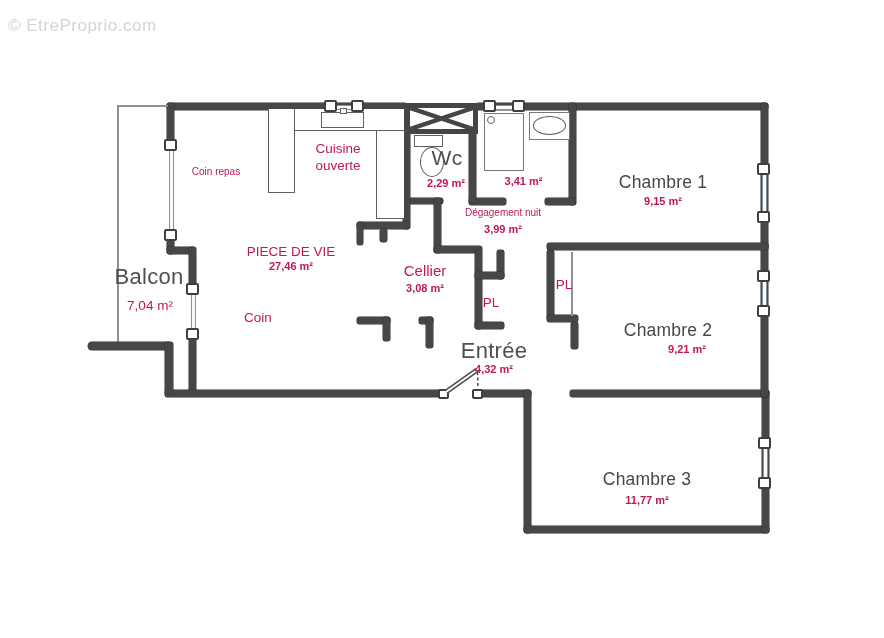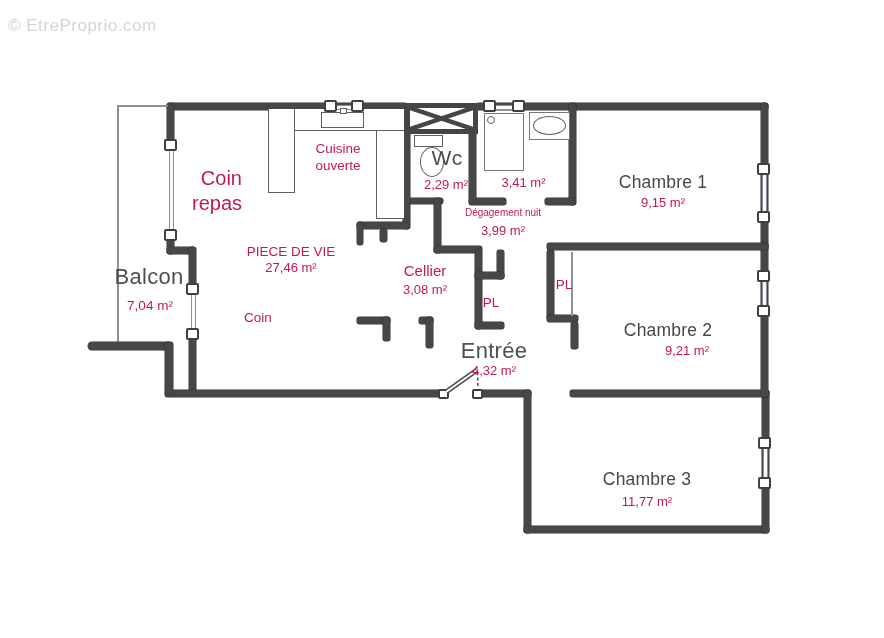--- a/index.html
+++ b/index.html
@@ -8,22 +8,22 @@
   .wall{position:absolute;background:#474747;border-radius:2.5px;box-shadow:0 0 0 .5px #303030;}
   .tline{position:absolute;background:#8f8f9a;}
   .wsq{position:absolute;width:13px;height:12px;background:#fff;border:2px solid #3f3f3f;
        border-radius:2px;box-sizing:border-box;z-index:5;}
   .wband-v{position:absolute;width:5px;background:#f7f9ff;border-left:1.2px solid #8a8fa0;
        border-right:1.2px solid #8a8fa0;box-sizing:border-box;z-index:4;}
   .wband-h{position:absolute;height:5px;background:#f7f9ff;border-top:1.2px solid #8a8fa0;
        border-bottom:1.2px solid #8a8fa0;box-sizing:border-box;z-index:4;}
   .fix{position:absolute;background:#fff;border:1.5px solid #5f5f5f;box-sizing:border-box;}
   .lbl{position:absolute;color:#be185d;text-align:center;line-height:1.25;z-index:8;}
-  .sm{font-size:13px;}
-  .md{font-size:20px;text-align:right;}
+  .sm{font-size:11px;font-weight:bold;}
+  .md{font-size:10px;}
   .big{font-size:21px;color:#4f4f4f;letter-spacing:.3px;}
   .title{font-size:17.5px;color:#474747;letter-spacing:.2px;white-space:nowrap;}
   .nw{white-space:nowrap;}
   .wm{position:absolute;left:8px;top:16px;font-size:17px;color:#d4d4d4;letter-spacing:.5px;z-index:9;}
   .wm2{position:absolute;left:330px;top:288px;font-size:26px;color:rgba(120,120,140,0.06);z-index:1;}
   .shaft{position:absolute;left:405px;top:103px;width:73px;height:31px;border:5px solid #454545;
        box-sizing:border-box;background:#fff;z-index:3;}
   svg{display:block;}
 </style>
 </head>

